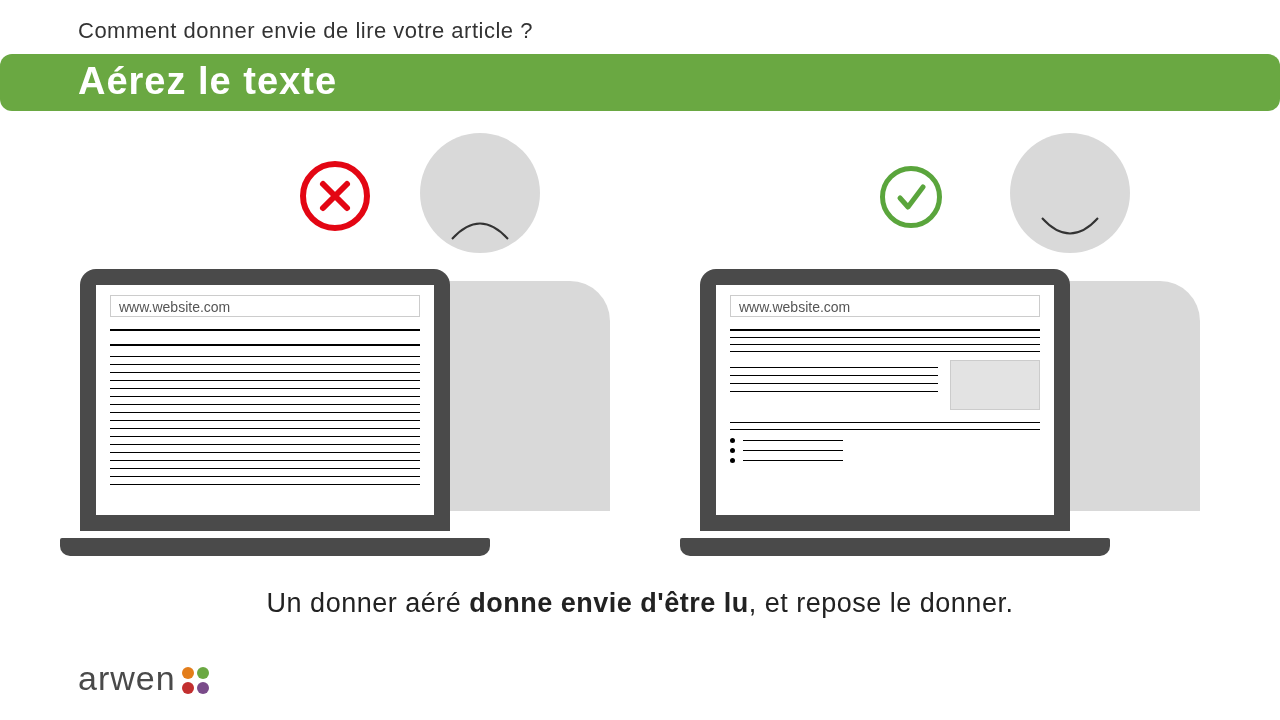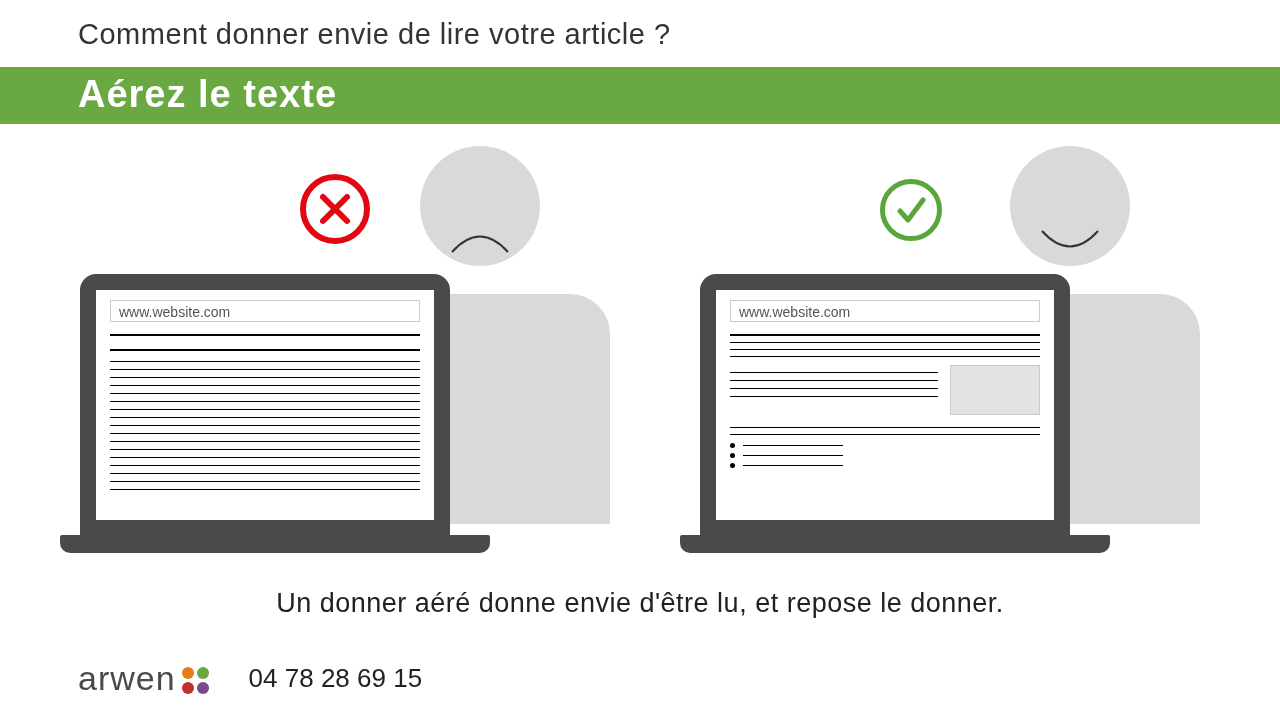--- a/index.html
+++ b/index.html
@@ -5,32 +5,33 @@
   * { box-sizing: border-box; margin: 0; padding: 0; }
   body {
     width: 1280px;
     height: 720px;
     font-family: "Century Gothic", "Futura", "Avenir", sans-serif;
     background: #fff;
     position: relative;
     overflow: hidden;
   }
   .header-question {
-    font-size: 29px;
+    font-size: 22px;
     color: #333;
-    padding: 18px 0 16px 78px;
+    padding: 18px 0 10px 78px;
     letter-spacing: 0.5px;
   }
   .banner {
     background: #6aa842;
     color: #fff;
     font-size: 38px;
     font-weight: bold;
     padding: 6px 0 8px 78px;
     letter-spacing: 1px;
+    border-radius: 12px;
   }
   .comparison {
     display: flex;
     justify-content: space-between;
     padding: 30px 60px 0 60px;
     position: relative;
   }
   .col {
     position: relative;
     width: 540px;
@@ -79,21 +80,21 @@
     top: 120px;
     left: 0;
     width: 410px;
     z-index: 2;
   }
   .screen-frame {
     background: #4a4a4a;
     border-radius: 16px 16px 0 0;
     padding: 16px;
     width: 370px;
-    margin: 0 auto;
+    margin: 8px auto;
   }
   .screen {
     background: #fff;
     height: 230px;
     padding: 10px 14px;
     overflow: hidden;
   }
   .url-bar {
     border: 1px solid #ccc;
     font-size: 14px;
@@ -134,21 +135,21 @@
 
   .footer-sentence {
     position: absolute;
     top: 588px;
     width: 100%;
     text-align: center;
     font-size: 27px;
     color: #222;
     letter-spacing: 0.5px;
   }
-  .footer-sentence .bold { font-weight: normal; }
+  .footer-sentence .bold { font-weight: bold; }
 
   .brand-row {
     position: absolute;
     bottom: 22px;
     left: 78px;
     display: flex;
     align-items: center;
     gap: 40px;
   }
   .brand-logo {
@@ -303,14 +304,13 @@
 <div class="brand-row">
   <div class="brand-logo">
     <span>arwen</span>
     <span class="dots">
       <span class="dot d-orange"></span>
         <span class="dot d-green"></span>
       <span class="dot d-red"></span>
         <span class="dot d-purple"></span>
     </span>
   </div>
-  <div class="phone">04 78 28 69 15</div>
 </div>
 
 </body></html>

